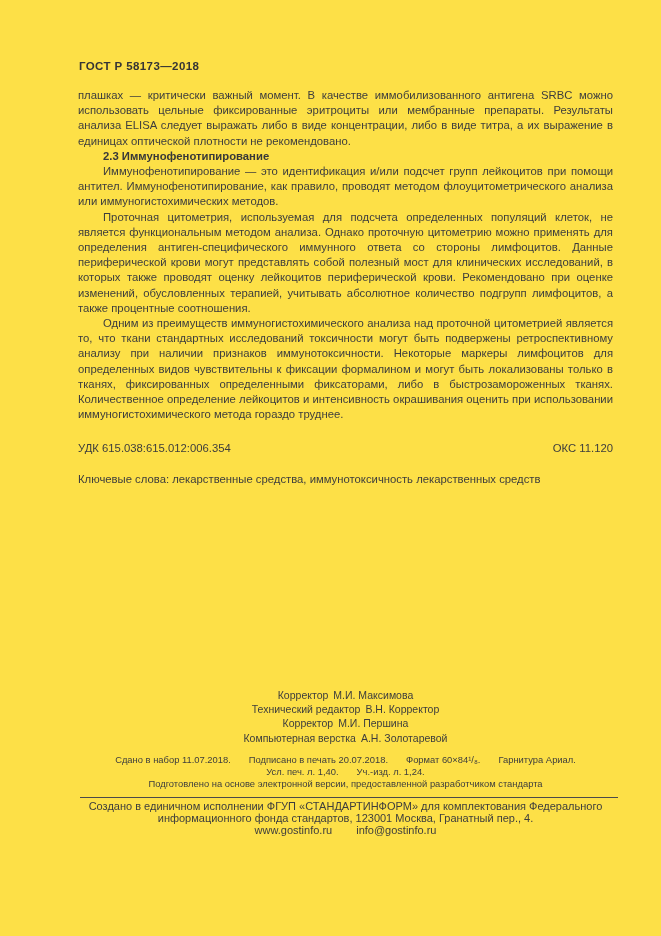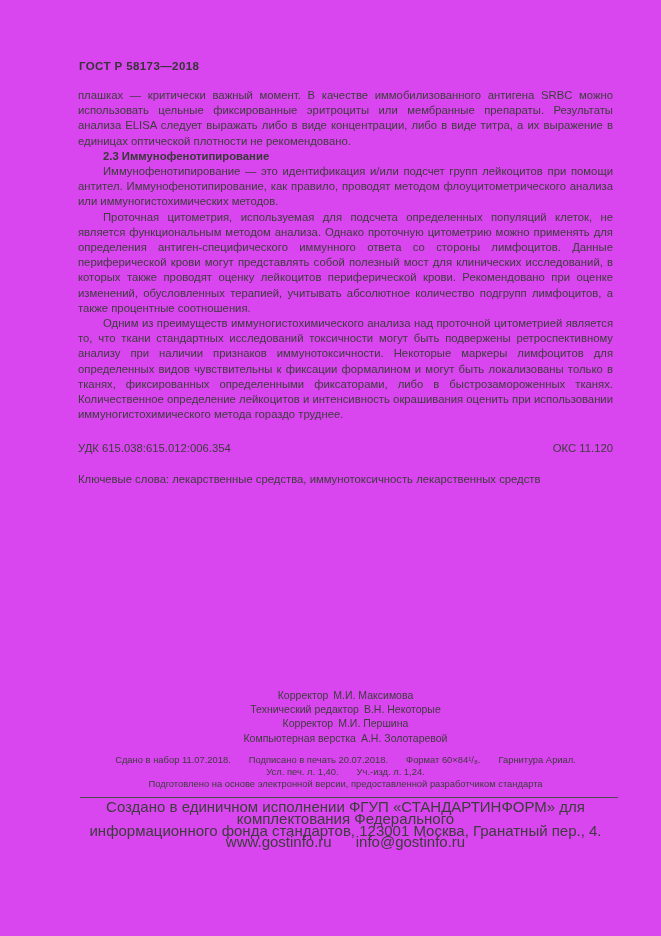--- a/index.html
+++ b/index.html
@@ -1,20 +1,20 @@
 <!DOCTYPE html>
 <html><head>
 <meta charset="utf-8">
 <style>
   html, body { margin: 0; padding: 0; background: #ffffff; }
   .page {
     position: relative;
     width: 661px;
     height: 936px;
-    background: #d946ef;
+    background: #fde047;
     font-family: "Liberation Sans", sans-serif;
     color: #3d3d3d;
     overflow: hidden;
   }
   .std-header {
     position: absolute;
     left: 79px;
     top: 60px;
     font-size: 11.5px;
     font-weight: bold;
@@ -95,21 +95,21 @@
     width: 538px;
     height: 0;
     border-top: 1.2px solid #4a4a4a;
   }
   .pub-footer {
     position: absolute;
     left: 78px;
     top: 801px;
     width: 535px;
     text-align: center;
-    font-size: 15px;
+    font-size: 11px;
     line-height: 11.8px;
   }
   .contact-row { display: flex; justify-content: center; gap: 24px; }
 </style>
 </head>
 <body>
 
 <div class="page">
 
   <div class="std-header">ГОСТ Р 58173—2018</div>
@@ -128,21 +128,21 @@
   </div>
 
   <div class="keywords-line">Ключевые слова: лекарственные средства, иммунотоксичность лекарственных средств</div>
 
 
   <div class="credits">
     <div class="credit-line">
       <span class="role">Корректор</span><span class="name">М.И. Максимова</span>
     </div>
     <div class="credit-line">
-      <span class="role">Технический редактор</span><span class="name">В.Н. Некоторые</span>
+      <span class="role">Технический редактор</span><span class="name">В.Н. Корректор</span>
     </div>
     <div class="credit-line">
       <span class="role">Корректор</span><span class="name">М.И. Першина</span>
     </div>
     <div class="credit-line">
       <span class="role">Компьютерная верстка</span><span class="name">А.Н. Золотаревой</span>
     </div>
   </div>
 
   <div class="printinfo">

